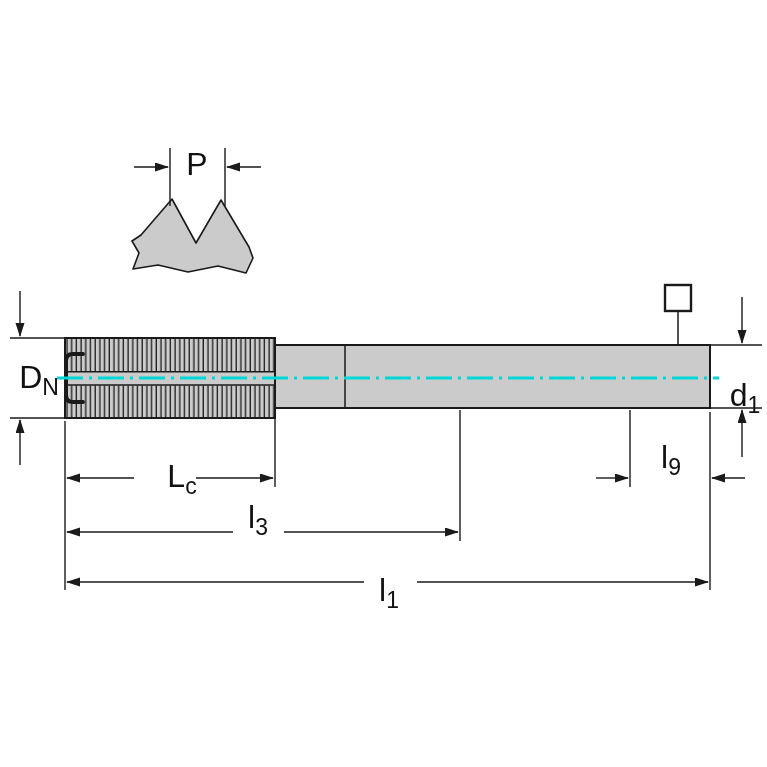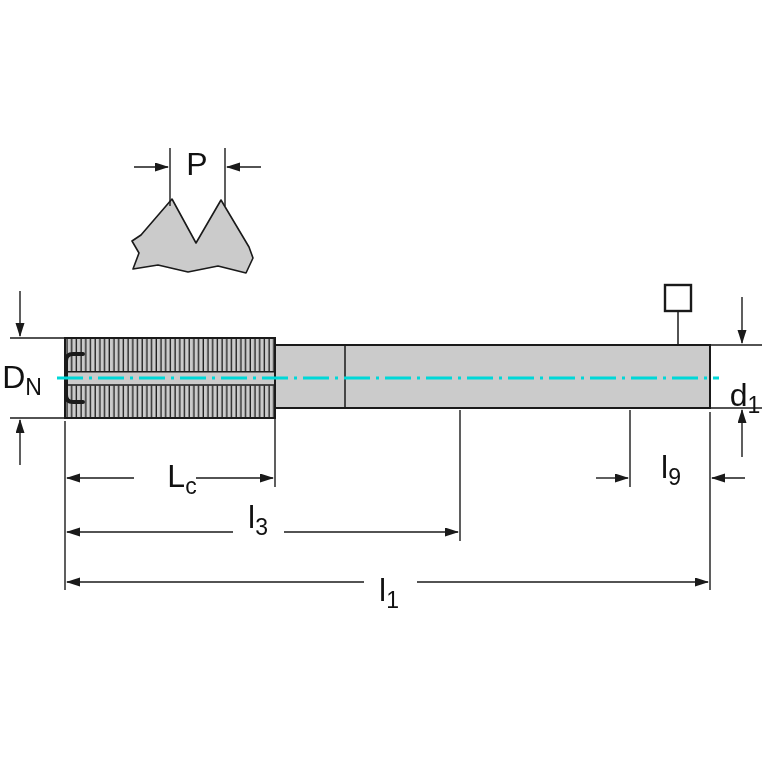--- a/index.html
+++ b/index.html
@@ -115,33 +115,33 @@
     <g>
       <line class="dim" x1="364" y1="582" x2="67" y2="582" marker-end="url(#arr)"></line>
       <line class="dim" x1="417" y1="582" x2="708" y2="582" marker-end="url(#arr)"></line>
     </g>
   </svg>
 
   <div class="lbl" style="left:197px; top:167px">
     <span>P</span><span class="sub"></span>
   </div>
 
-  <div class="lbl" style="left:22px; top:380px">
+  <div class="lbl" style="left:39px; top:380px">
     <span>D</span><span class="sub">N</span>
   </div>
 
   <div class="lbl" style="left:745px; top:398px">
     <span>d</span><span class="sub">1</span>
   </div>
 
   <div class="lbl" style="left:182px; top:479px">
     <span>L</span><span class="sub">c</span>
   </div>
 
-  <div class="lbl" style="left:671px; top:470px">
+  <div class="lbl" style="left:671px; top:460px">
     <span>l</span><span class="sub">9</span>
   </div>
 
   <div class="lbl" style="left:258px; top:520px">
     <span>l</span><span class="sub">3</span>
   </div>
 
   <div class="lbl" style="left:389px; top:593px">
     <span>l</span><span class="sub">1</span>
   </div>

